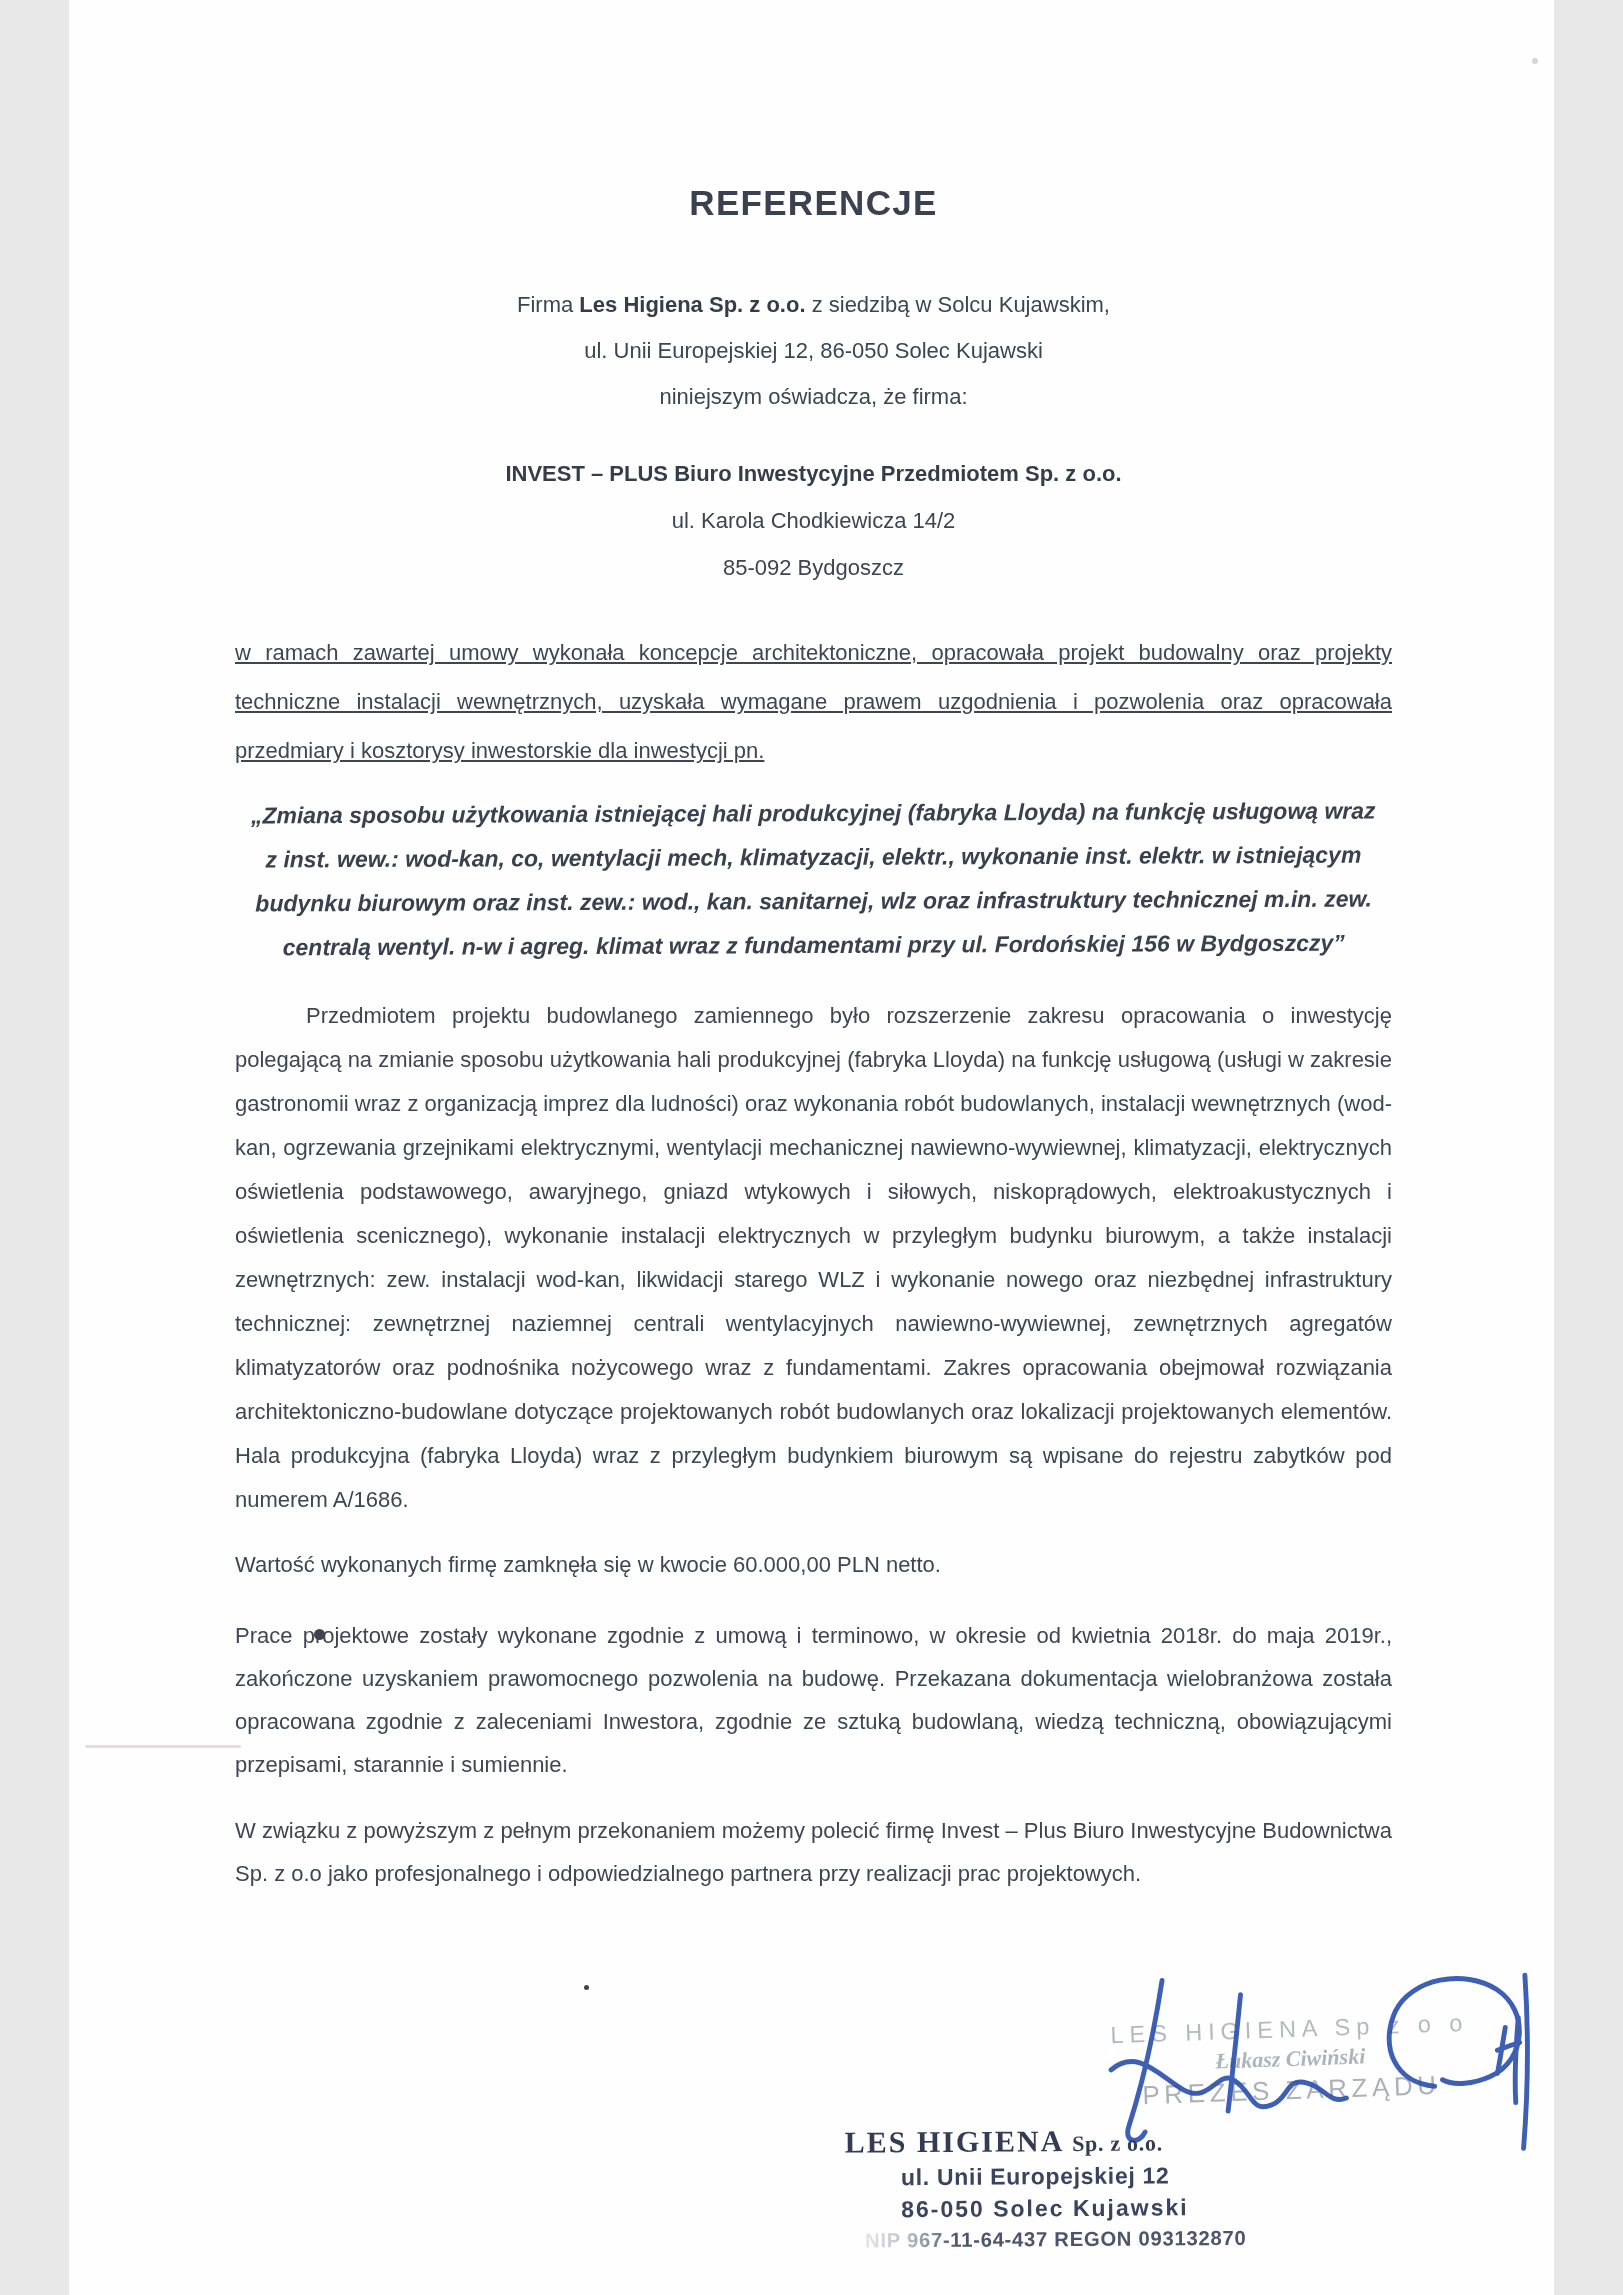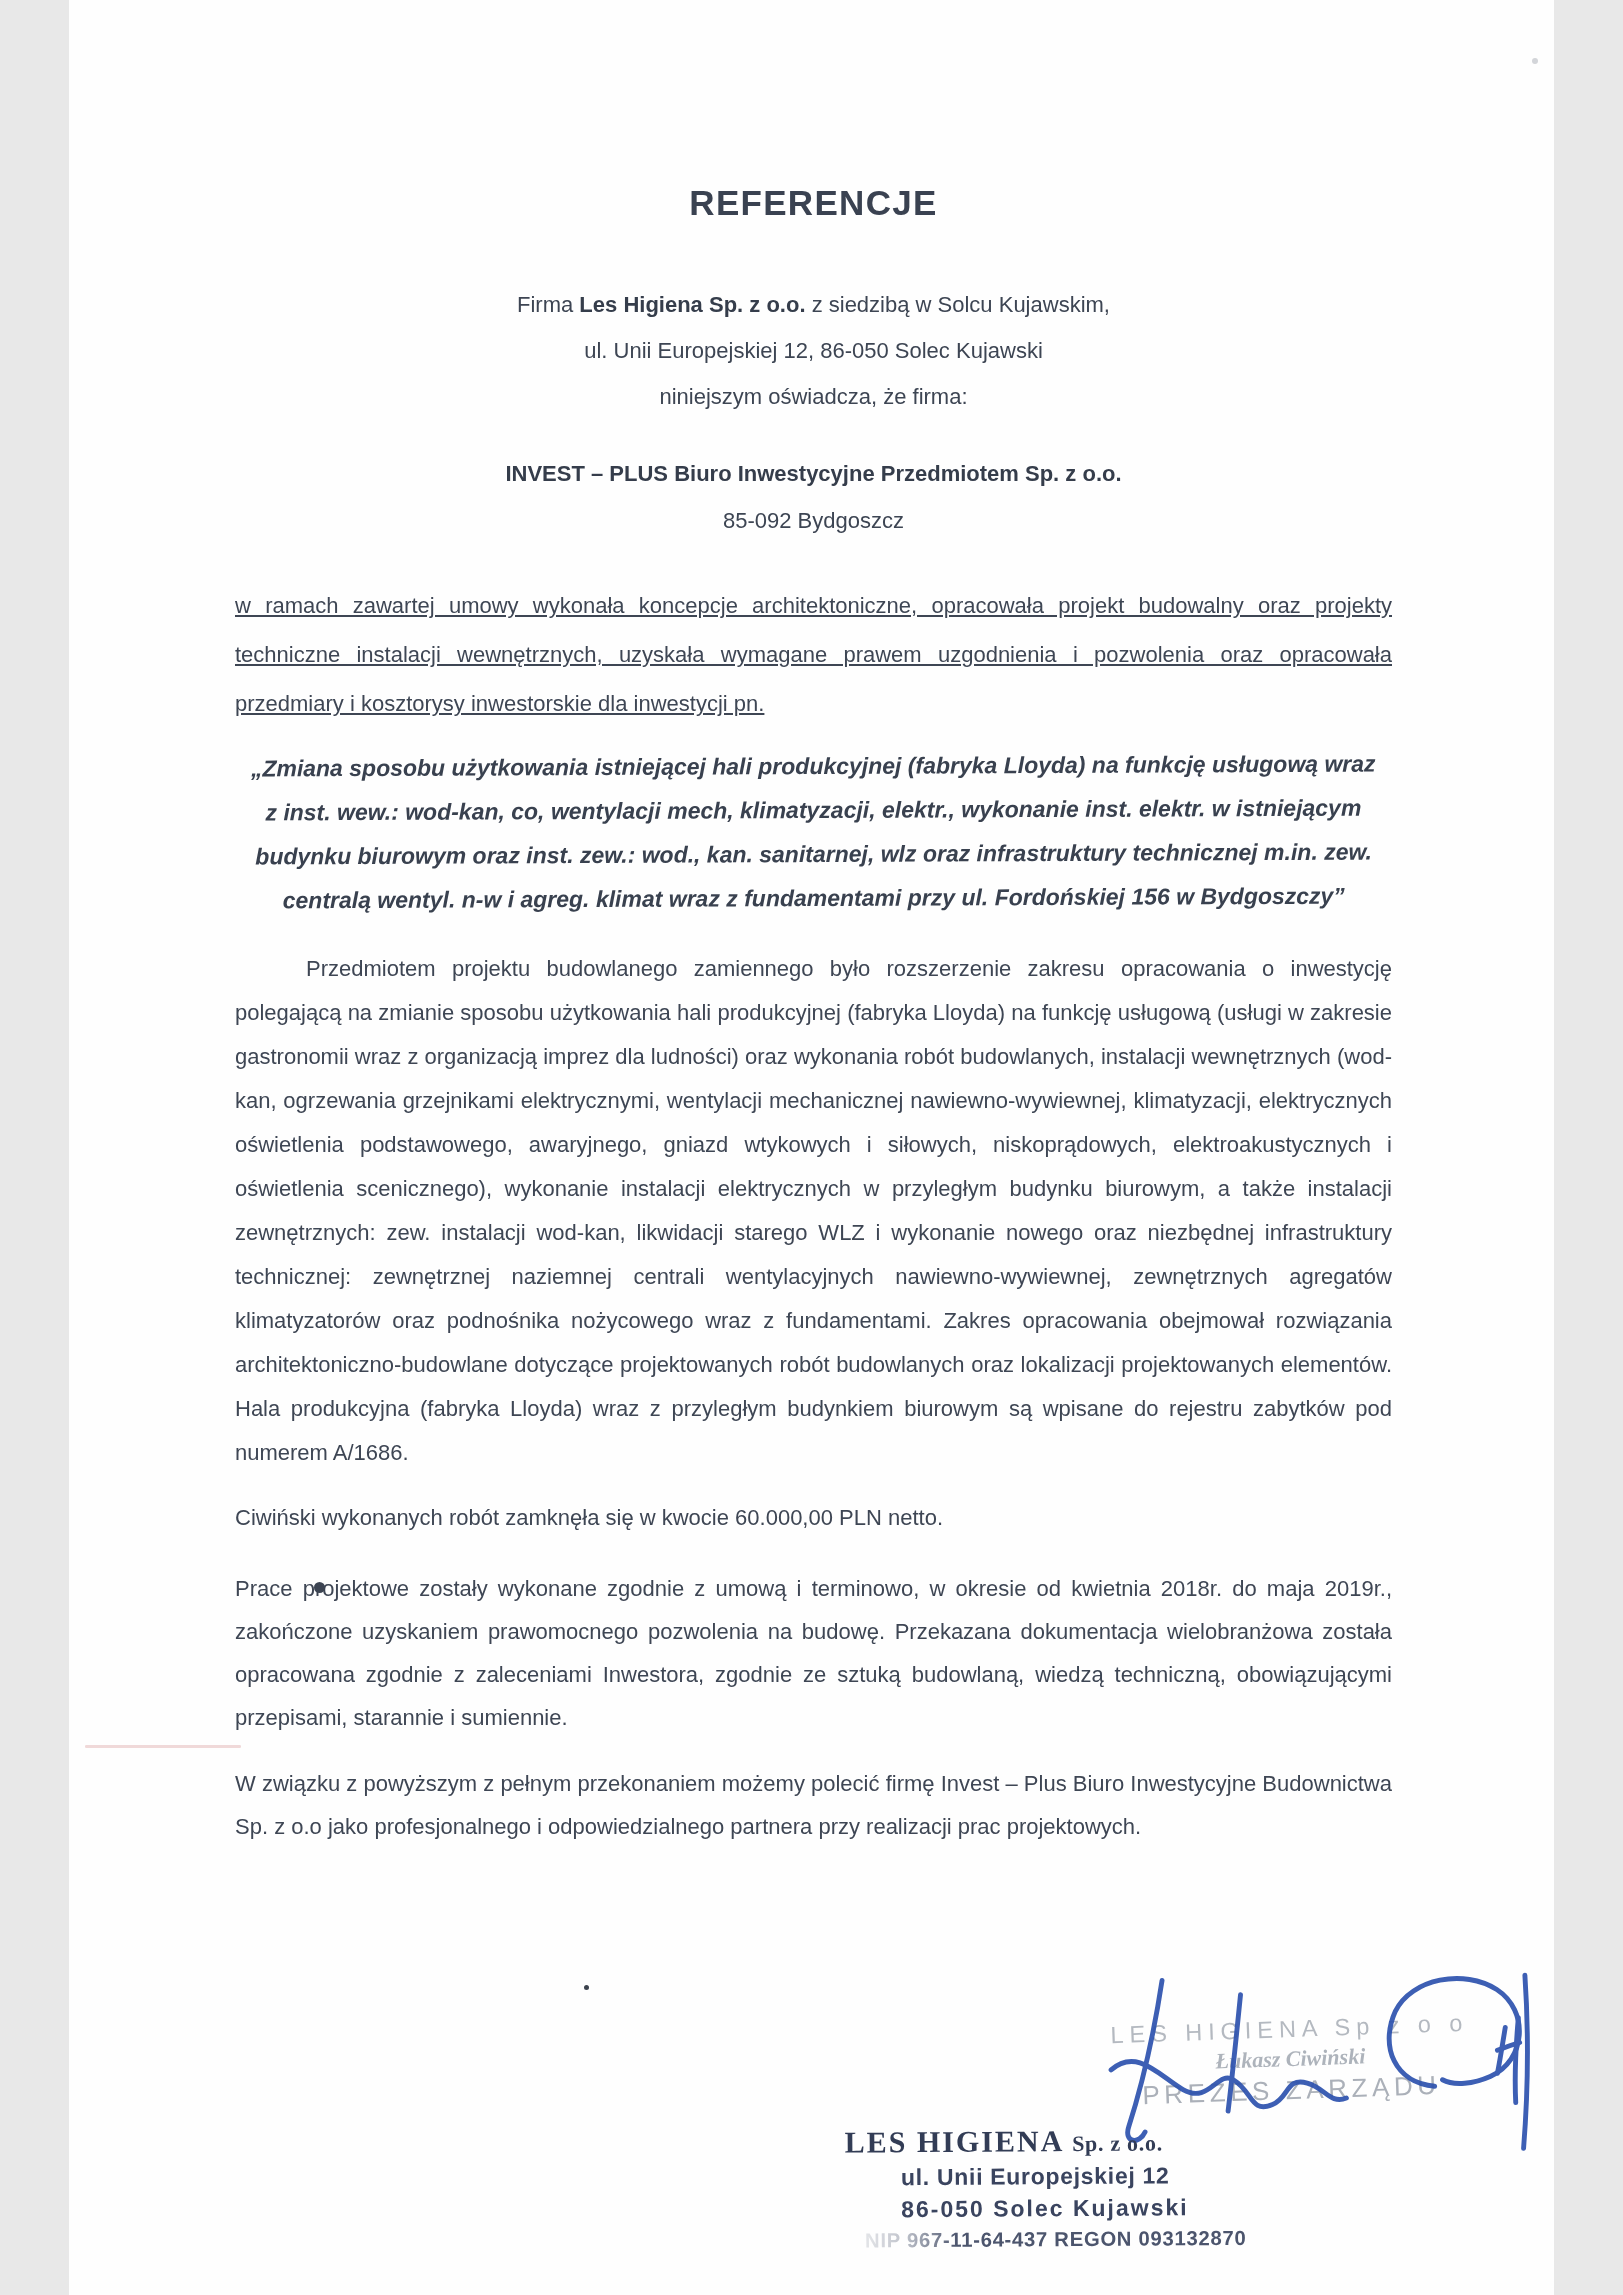--- a/index.html
+++ b/index.html
@@ -159,35 +159,36 @@
     <h1 class="doc-title">REFERENCJE</h1>
 
     <div class="issuer">
       <p class="center"><span>Firma </span><span class="bold">Les Higiena Sp. z o.o.</span><span> z siedzibą w Solcu Kujawskim,</span></p>
       <p class="center">ul. Unii Europejskiej 12, 86-050 Solec Kujawski</p>
       <p class="center">niniejszym oświadcza, że firma:</p>
     </div>
 
     <div class="contractor">
       <p class="center bold">INVEST – PLUS Biuro Inwestycyjne Przedmiotem Sp. z o.o.</p>
+      <p class="center">ul. Karola Chodkiewicza 14/2</p>
       <p class="center">85-092 Bydgoszcz</p>
     </div>
 
     <p class="para intro">w ramach zawartej umowy wykonała koncepcje architektoniczne, opracowała projekt budowalny oraz projekty techniczne instalacji wewnętrznych, uzyskała wymagane prawem uzgodnienia  i pozwolenia oraz opracowała przedmiary i kosztorysy inwestorskie dla inwestycji pn.</p>
 
     <div class="quote">
       <p>„Zmiana sposobu użytkowania istniejącej hali produkcyjnej (fabryka Lloyda) na funkcję usługową wraz</p>
       <p>z inst. wew.: wod-kan, co, wentylacji mech, klimatyzacji, elektr., wykonanie inst. elektr. w istniejącym</p>
       <p>budynku biurowym oraz inst. zew.: wod., kan. sanitarnej, wlz oraz infrastruktury technicznej m.in. zew.</p>
       <p>centralą wentyl. n-w i agreg. klimat wraz z fundamentami przy ul. Fordońskiej 156 w Bydgoszczy”</p>
     </div>
 
     <p class="para body-par">Przedmiotem projektu budowlanego zamiennego było rozszerzenie zakresu opracowania o inwestycję polegającą na zmianie sposobu użytkowania hali produkcyjnej (fabryka Lloyda) na funkcję usługową (usługi w zakresie gastronomii wraz z organizacją imprez dla ludności) oraz wykonania robót budowlanych, instalacji wewnętrznych (wod-kan, ogrzewania grzejnikami elektrycznymi, wentylacji mechanicznej nawiewno-wywiewnej, klimatyzacji, elektrycznych oświetlenia podstawowego, awaryjnego, gniazd wtykowych i siłowych, niskoprądowych, elektroakustycznych i oświetlenia scenicznego), wykonanie instalacji elektrycznych w przyległym budynku biurowym, a także instalacji zewnętrznych: zew. instalacji wod-kan, likwidacji starego WLZ i wykonanie nowego oraz niezbędnej infrastruktury technicznej: zewnętrznej naziemnej centrali wentylacyjnych nawiewno-wywiewnej, zewnętrznych agregatów klimatyzatorów oraz podnośnika nożycowego wraz z fundamentami. Zakres opracowania obejmował rozwiązania architektoniczno-budowlane dotyczące projektowanych robót budowlanych oraz lokalizacji projektowanych elementów. Hala produkcyjna (fabryka Lloyda) wraz z przyległym budynkiem biurowym są wpisane do rejestru zabytków pod numerem A/1686.</p>
 
-    <p class="para value-line">Ciwiński wykonanych robót zamknęła się w kwocie 60.000,00 PLN netto.</p>
+    <p class="para value-line">Wartość wykonanych firmę zamknęła się w kwocie 60.000,00 PLN netto.</p>
 
     <ul class="bullets">
       <li><span class="marker"></span></li>
     </ul>
 
     <p class="para closing1">Prace projektowe zostały wykonane zgodnie z umową i terminowo, w okresie od kwietnia 2018r. do maja 2019r., zakończone uzyskaniem prawomocnego pozwolenia na budowę. Przekazana dokumentacja wielobranżowa została opracowana zgodnie z zaleceniami Inwestora, zgodnie ze sztuką budowlaną, wiedzą techniczną, obowiązującymi przepisami, starannie i sumiennie.</p>
     <p class="para closing2">W związku z powyższym z pełnym przekonaniem możemy polecić firmę Invest – Plus Biuro Inwestycyjne Budownictwa Sp. z o.o jako profesjonalnego i odpowiedzialnego partnera przy realizacji prac projektowych.</p>
 
   </div>
 

